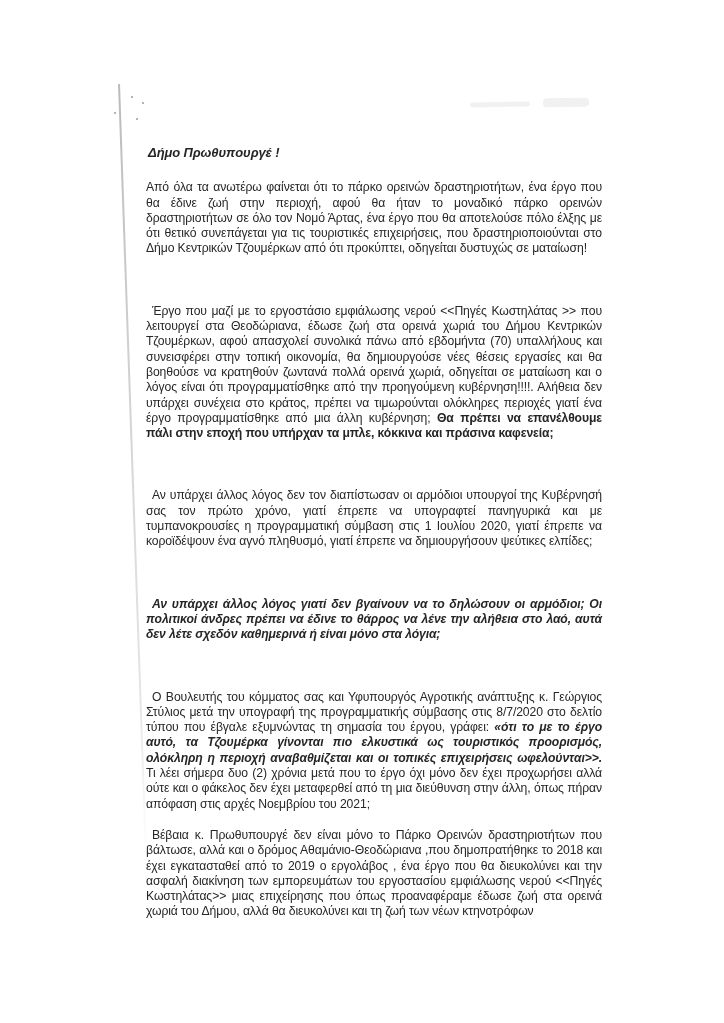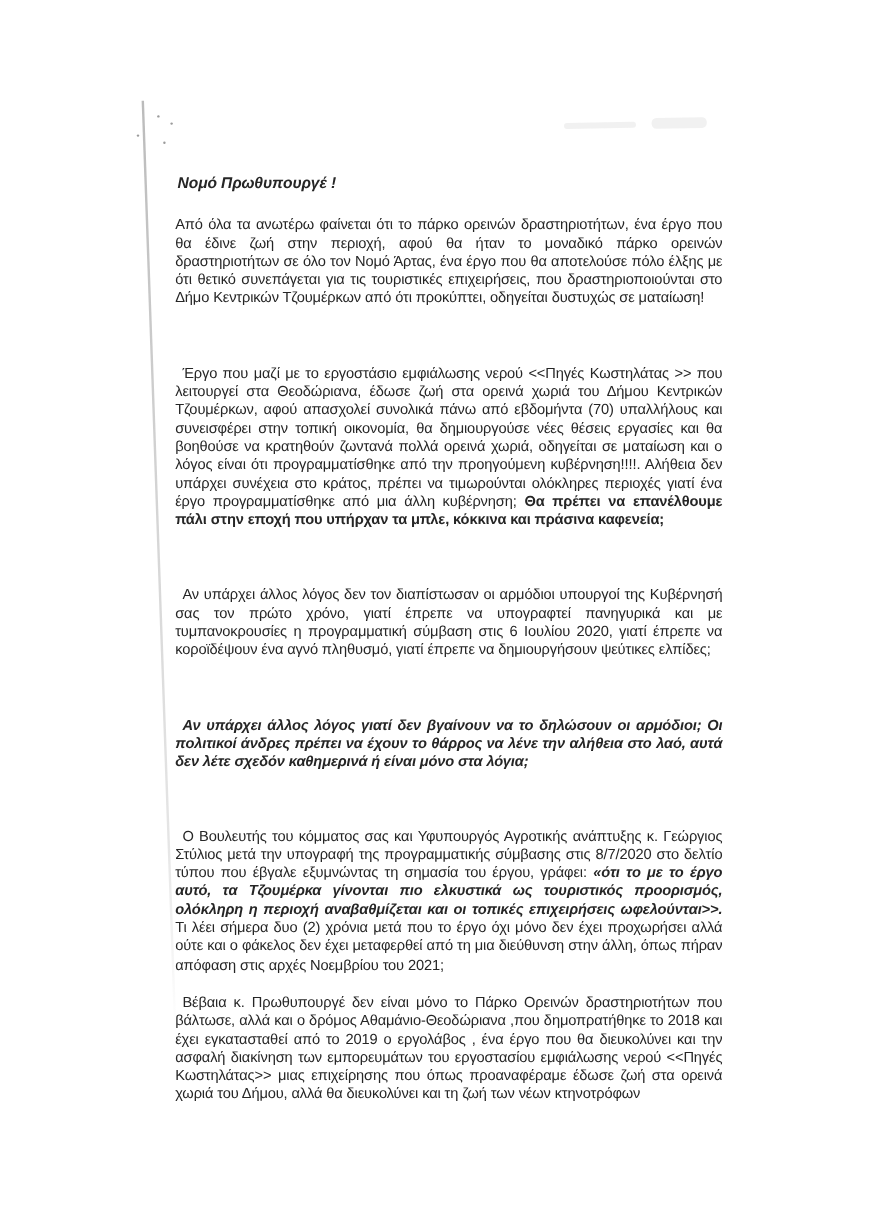--- a/index.html
+++ b/index.html
@@ -85,24 +85,24 @@
 
   <div class="speck" style="left:131px; top:96px;"></div>
   <div class="speck" style="left:142px; top:102px;"></div>
   <div class="speck" style="left:114px; top:112px;"></div>
   <div class="speck" style="left:136px; top:118px;"></div>
 
   <div class="smudge" style="left:470px; top:102px; width:60px; height:5px;"></div>
   <div class="smudge" style="left:543px; top:98px;  width:46px; height:9px;"></div>
 
   <div class="letter-content">
-    <p class="salutation">Νομό Πρωθυπουργέ !</p>
+    <p class="salutation">Δήμο Πρωθυπουργέ !</p>
     <div>
         <p class="para"><span class="seg-normal">Από όλα τα ανωτέρω φαίνεται  ότι το πάρκο ορεινών δραστηριοτήτων, ένα έργο που θα έδινε ζωή στην περιοχή, αφού θα ήταν το μοναδικό πάρκο ορεινών δραστηριοτήτων σε όλο τον Νομό Άρτας, ένα έργο που θα αποτελούσε πόλο έλξης με ότι θετικό συνεπάγεται για τις τουριστικές επιχειρήσεις, που δραστηριοποιούνται στο Δήμο Κεντρικών Τζουμέρκων από ότι προκύπτει, οδηγείται δυστυχώς σε ματαίωση!</span></p>
         <p class="para indent"><span class="seg-normal">Έργο που μαζί με το εργοστάσιο εμφιάλωσης νερού  &lt;&lt;Πηγές Κωστηλάτας &gt;&gt; που λειτουργεί στα Θεοδώριανα,  έδωσε ζωή στα ορεινά χωριά του Δήμου Κεντρικών Τζουμέρκων, αφού απασχολεί συνολικά πάνω από εβδομήντα (70) υπαλλήλους και συνεισφέρει στην τοπική οικονομία, θα δημιουργούσε νέες θέσεις εργασίες και θα βοηθούσε να κρατηθούν ζωντανά πολλά ορεινά χωριά, οδηγείται σε ματαίωση και ο λόγος είναι ότι προγραμματίσθηκε από την προηγούμενη κυβέρνηση!!!!. Αλήθεια δεν υπάρχει συνέχεια στο κράτος, πρέπει να τιμωρούνται ολόκληρες περιοχές γιατί ένα έργο προγραμματίσθηκε από μια άλλη κυβέρνηση; </span><span class="seg-bold">Θα πρέπει να επανέλθουμε πάλι στην εποχή που υπήρχαν τα μπλε, κόκκινα και πράσινα καφενεία;</span></p>
-        <p class="para indent"><span class="seg-normal">Αν υπάρχει άλλος λόγος δεν τον διαπίστωσαν οι αρμόδιοι υπουργοί της Κυβέρνησή σας τον πρώτο χρόνο, γιατί έπρεπε να υπογραφτεί πανηγυρικά και με τυμπανοκρουσίες η προγραμματική σύμβαση στις 6 Ιουλίου 2020, γιατί έπρεπε να κοροϊδέψουν ένα αγνό πληθυσμό, γιατί έπρεπε να δημιουργήσουν ψεύτικες ελπίδες;</span></p>
-        <p class="para indent"><span class="seg-bold-italic">Αν υπάρχει άλλος λόγος γιατί δεν βγαίνουν να το δηλώσουν οι αρμόδιοι; Οι πολιτικοί άνδρες πρέπει να έχουν το θάρρος να λένε την αλήθεια στο λαό, αυτά δεν λέτε σχεδόν καθημερινά ή είναι μόνο στα λόγια;</span></p>
+        <p class="para indent"><span class="seg-normal">Αν υπάρχει άλλος λόγος δεν τον διαπίστωσαν οι αρμόδιοι υπουργοί της Κυβέρνησή σας τον πρώτο χρόνο, γιατί έπρεπε να υπογραφτεί πανηγυρικά και με τυμπανοκρουσίες η προγραμματική σύμβαση στις 1 Ιουλίου 2020, γιατί έπρεπε να κοροϊδέψουν ένα αγνό πληθυσμό, γιατί έπρεπε να δημιουργήσουν ψεύτικες ελπίδες;</span></p>
+        <p class="para indent"><span class="seg-bold-italic">Αν υπάρχει άλλος λόγος γιατί δεν βγαίνουν να το δηλώσουν οι αρμόδιοι; Οι πολιτικοί άνδρες πρέπει να έδινε το θάρρος να λένε την αλήθεια στο λαό, αυτά δεν λέτε σχεδόν καθημερινά ή είναι μόνο στα λόγια;</span></p>
         <p class="para indent"><span class="seg-normal">Ο Βουλευτής του κόμματος σας και Υφυπουργός Αγροτικής ανάπτυξης κ. Γεώργιος Στύλιος  μετά την υπογραφή της προγραμματικής σύμβασης στις 8/7/2020 στο δελτίο τύπου που έβγαλε  εξυμνώντας τη σημασία του έργου,  γράφει: </span><span class="seg-bold-italic">«ότι το με το έργο αυτό, τα Τζουμέρκα γίνονται πιο ελκυστικά ως τουριστικός προορισμός, ολόκληρη η περιοχή αναβαθμίζεται και  οι τοπικές επιχειρήσεις ωφελούνται&gt;&gt;.</span><span class="seg-normal">  Τι λέει σήμερα δυο (2) χρόνια μετά που το έργο όχι μόνο δεν έχει προχωρήσει αλλά ούτε και ο φάκελος δεν έχει μεταφερθεί από τη μια διεύθυνση στην άλλη, όπως πήραν απόφαση στις αρχές Νοεμβρίου του 2021;</span></p>
         <p class="para indent gap-before"><span class="seg-normal">Βέβαια κ. Πρωθυπουργέ δεν είναι μόνο το Πάρκο Ορεινών δραστηριοτήτων που βάλτωσε, αλλά και ο δρόμος Αθαμάνιο-Θεοδώριανα ,που δημοπρατήθηκε το 2018 και έχει εγκατασταθεί από το 2019 ο εργολάβος , ένα έργο που θα  διευκολύνει και την ασφαλή διακίνηση των εμπορευμάτων του εργοστασίου εμφιάλωσης νερού &lt;&lt;Πηγές Κωστηλάτας&gt;&gt; μιας επιχείρησης που όπως προαναφέραμε έδωσε ζωή στα ορεινά χωριά του Δήμου, αλλά θα διευκολύνει   και τη ζωή των νέων κτηνοτρόφων</span></p>
       </div>
   </div>
 
 </div>
 
 </body></html>

